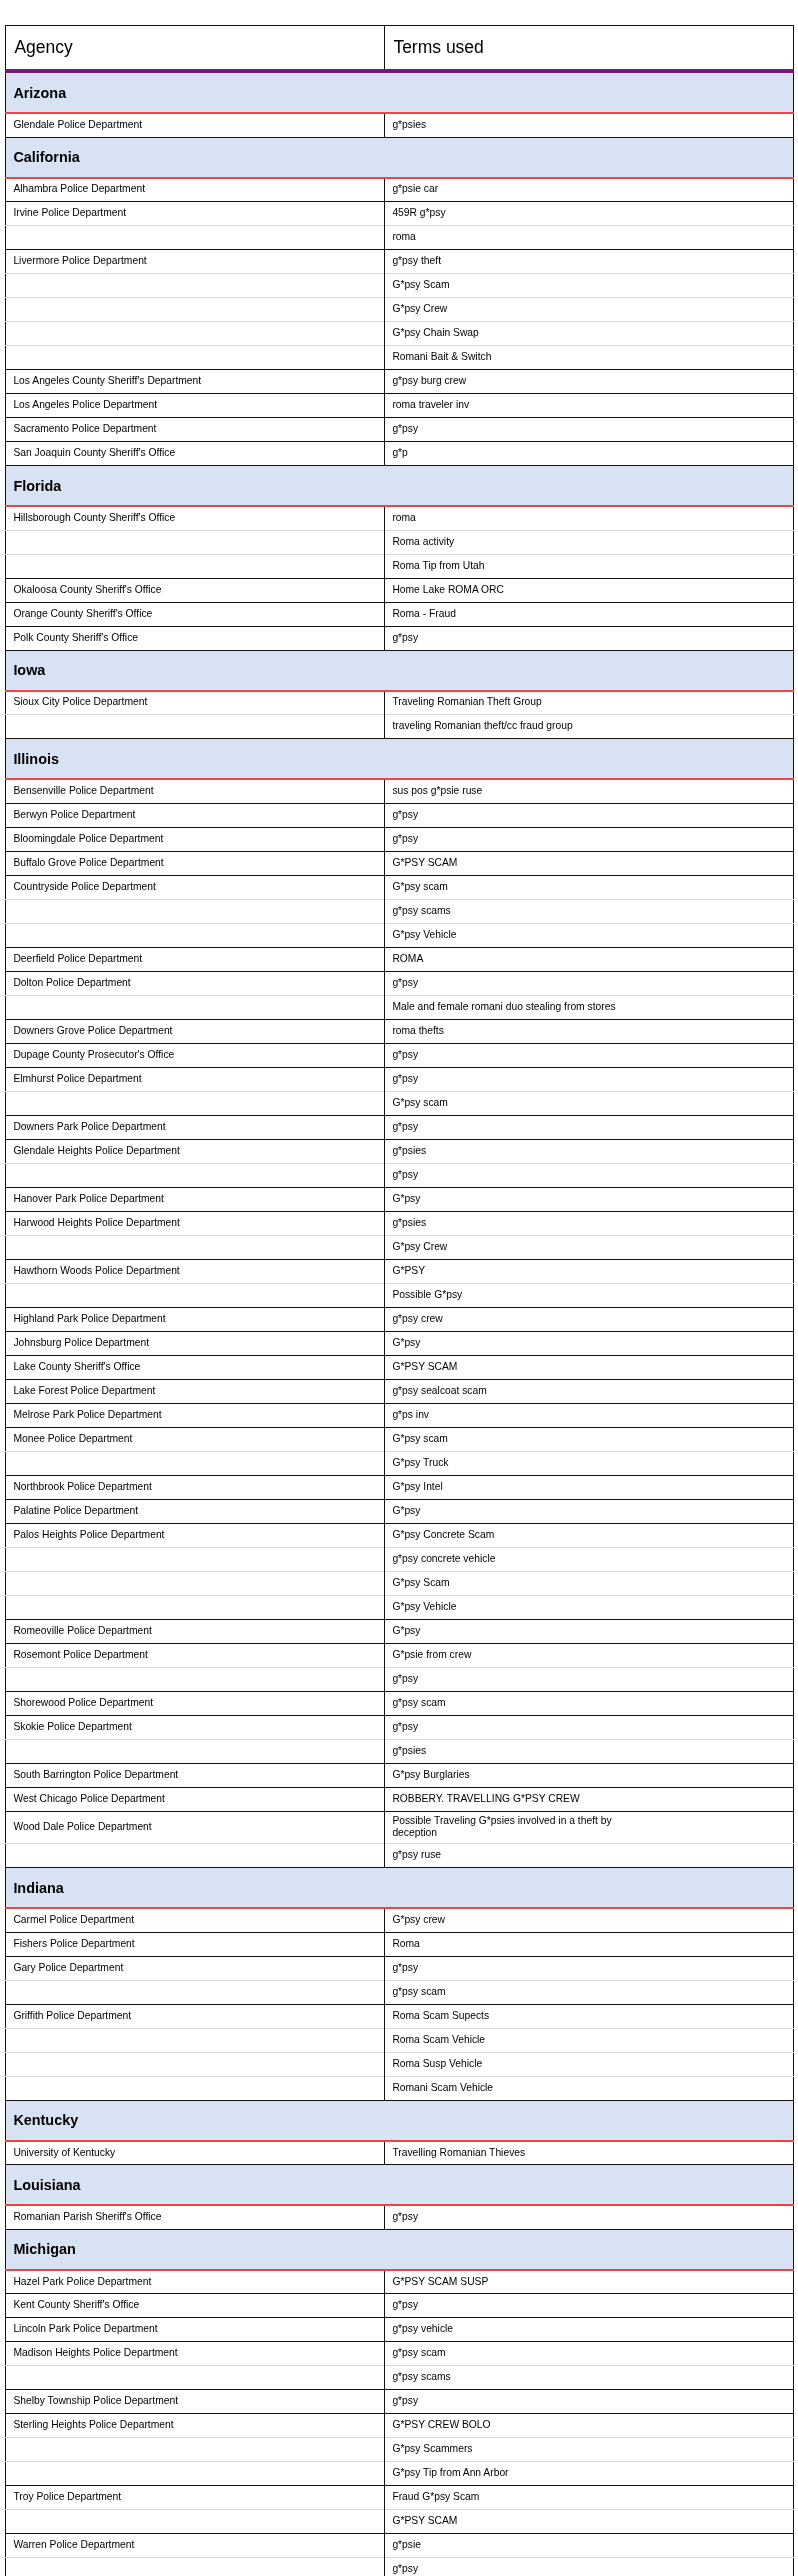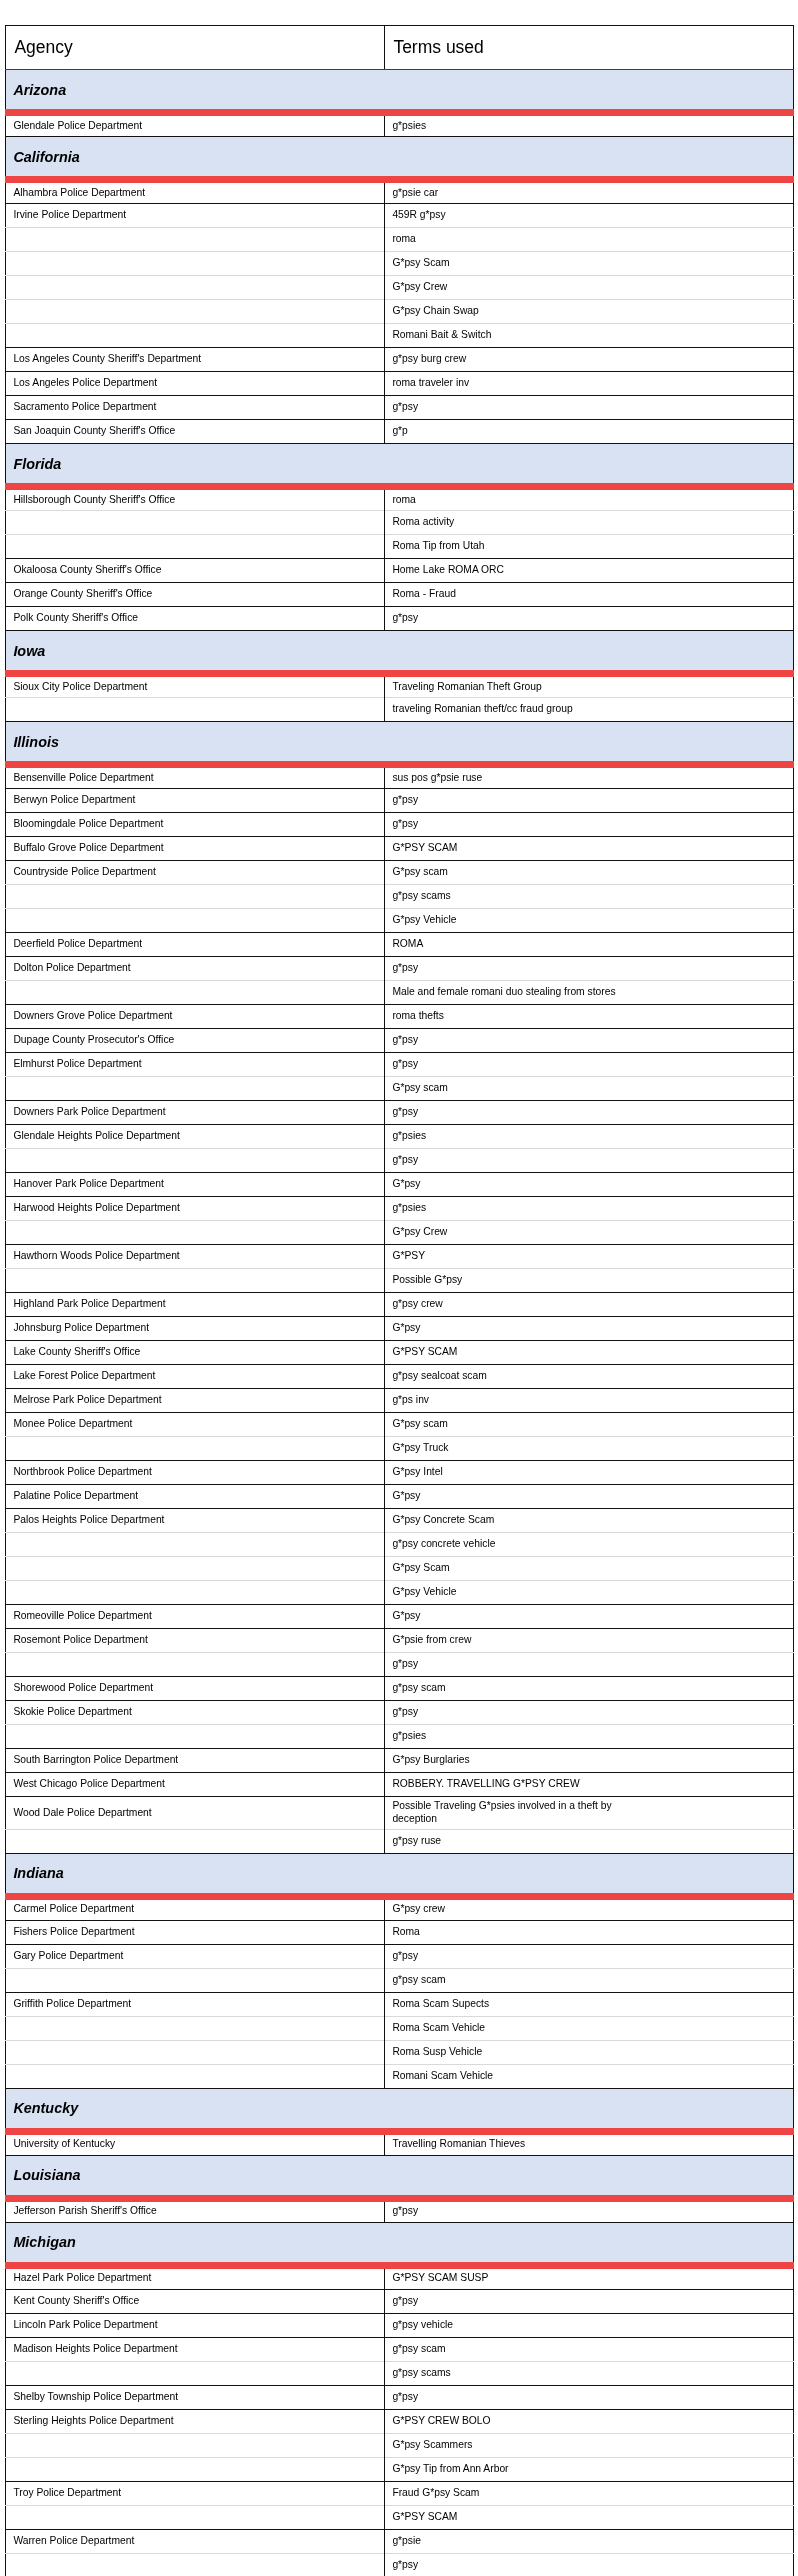--- a/index.html
+++ b/index.html
@@ -23,34 +23,33 @@
   }
   col.agency-col  { width: 379px; }
   col.terms-col   { width: 409px; }
 
   tr.head-row td {
     height: 43px;
     font-size: 17.5px;
     font-weight: 400;
     padding: 0 6.2px 0 8.2px;
     vertical-align: middle;
-    border-bottom: 1px solid #701a75;
+    border-bottom: 4px solid #701a75;
   }
   tr.head-row td:first-child { border-right: 1px solid #111111; }
 
   tr.state-row td {
     height: 39px;
     background: #d9e2f3;
     font-size: 14.4px;
     font-weight: 700;
     padding: 0 6.2px 0 7.2px;
     vertical-align: middle;
     border-top: 1px solid #111111;
-    border-bottom: 7px solid #ef4444;
-    font-style: italic;
+    border-bottom: 2px solid #ef4444;
   }
 
   tr.data-row td {
     height: 24px;
     font-size: 10.3px;
     line-height: 1.25;
     padding: 3.1px 6.2px 3.1px 7.2px;
     vertical-align: middle;
     box-sizing: border-box;
     background: #ffffff;
@@ -89,20 +88,24 @@
           <td class="term-cell">g*psie car</td>
         </tr>
         <tr class="data-row group-start">
           <td class="agency-cell">Irvine Police Department</td>
           <td class="term-cell">459R g*psy</td>
         </tr>
         <tr class="data-row group-cont">
           <td class="agency-cell"></td>
           <td class="term-cell">roma</td>
         </tr>
+        <tr class="data-row group-start">
+          <td class="agency-cell">Livermore Police Department</td>
+          <td class="term-cell">g*psy theft</td>
+        </tr>
         <tr class="data-row group-cont">
           <td class="agency-cell"></td>
           <td class="term-cell">G*psy Scam</td>
         </tr>
         <tr class="data-row group-cont">
           <td class="agency-cell"></td>
           <td class="term-cell">G*psy Crew</td>
         </tr>
         <tr class="data-row group-cont">
           <td class="agency-cell"></td>
@@ -389,21 +392,21 @@
           <td colspan="2">Kentucky</td>
         </tr>
         <tr class="data-row group-start">
           <td class="agency-cell">University of Kentucky</td>
           <td class="term-cell">Travelling Romanian Thieves</td>
         </tr>
         <tr class="state-row">
           <td colspan="2">Louisiana</td>
         </tr>
         <tr class="data-row group-start">
-          <td class="agency-cell">Jefferson Parish Sheriff's Office</td>
+          <td class="agency-cell">Romanian Parish Sheriff's Office</td>
           <td class="term-cell">g*psy</td>
         </tr>
         <tr class="state-row">
           <td colspan="2">Michigan</td>
         </tr>
         <tr class="data-row group-start">
           <td class="agency-cell">Hazel Park Police Department</td>
           <td class="term-cell">G*PSY SCAM SUSP</td>
         </tr>
         <tr class="data-row group-start">

